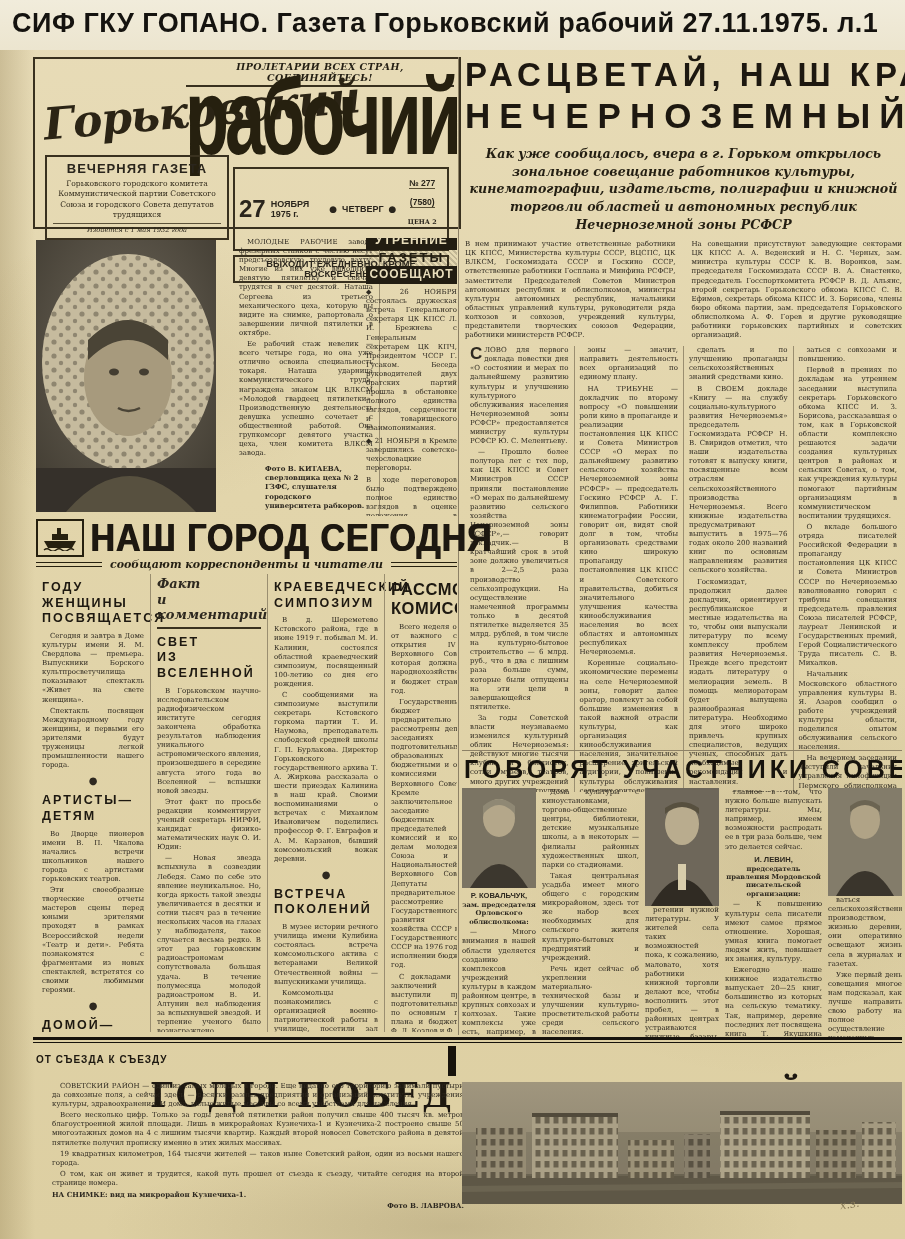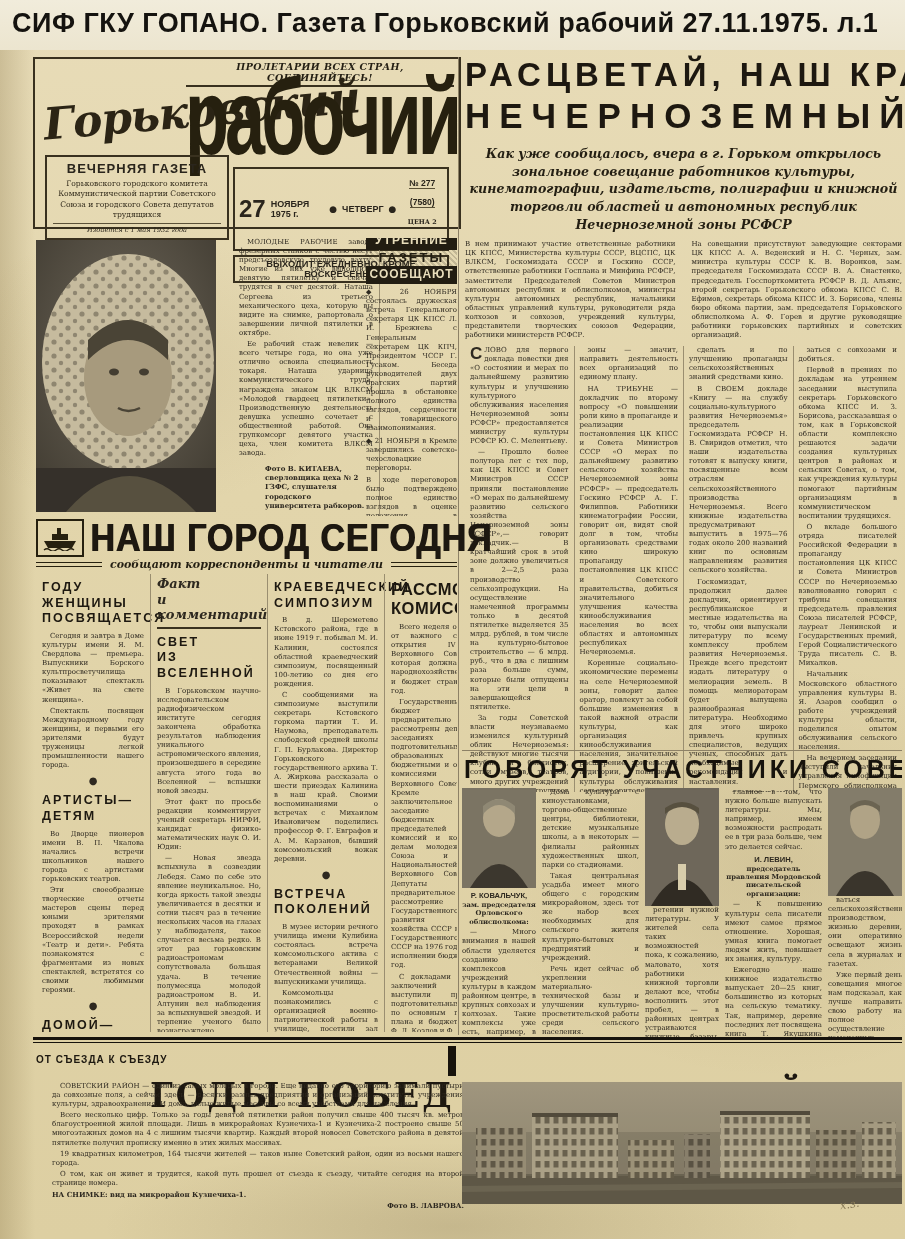--- a/index.html
+++ b/index.html
@@ -153,21 +153,21 @@
           <p>НА ТРИБУНЕ — докладчик по второму вопросу «О повышении роли кино в пропаганде и реализации постановления ЦК КПСС и Совета Министров СССР «О мерах по дальнейшему развитию сельского хозяйства Нечерноземной зоны РСФСР» — председатель Госкино РСФСР А. Г. Филиппов. Работники кинематографии России, говорит он, видят свой долг в том, чтобы организовать средствами кино широкую пропаганду постановления ЦК КПСС и Советского правительства, добиться значительного улучшения качества кинообслуживания населения во всех областях и автономных республиках Нечерноземья.</p>
           <p>Коренные социально-экономические перемены на селе Нечерноземной зоны, говорит далее оратор, повлекут за собой большие изменения в такой важной отрасли культуры, как организация кинообслуживания населения, значительное расширение зрительской аудитории, повышение культуры обслуживания сельских зрителей.</p>
         </div>
       <div class="c">
           <p>сделать и по улучшению пропаганды сельскохозяйственных знаний средствами кино.</p>
           <p>В СВОЕМ докладе «Книгу — на службу социально-культурного развития Нечерноземья» председатель Госкомиздата РСФСР Н. В. Свиридов отметил, что наши издательства готовят к выпуску книги, посвященные всем отраслям сельскохозяйственного производства Нечерноземья. Всего книжные издательства предусматривают выпустить в 1975—76 годах около 200 названий книг по основным направлениям развития сельского хозяйства.</p>
           <p>Госкомиздат, продолжил далее докладчик, ориентирует республиканское и местные издательства на то, чтобы они выпускали литературу по всему комплексу проблем развития Нечерноземья. Прежде всего предстоит издать литературу о мелиорации земель. В помощь мелиораторам будет выпущена разнообразная литература. Необходимо для этого широко привлечь крупных специалистов, ведущих ученых, способных дать необходимые рекомендации и наставления.</p>
           <p>Мы рассчитываем, говорит далее Н. В. Свиридов, что актуальные проблемы развития Нечерноземья найдут глубокое отражение и в художественной, и в публицистической литературе. Начало уже положено: в издательстве «Советская Россия» книга за книгой выходит серия «Письма из деревни». Большим культурным вкладом стало издание «Земля родная».</p>
         </div>
       <div class="c">
-          <p>заться с совхозами и добиться.</p>
+          <p>заться с совхозами и повышению.</p>
           <p>Первой в прениях по докладам на утреннем заседании выступила секретарь Горьковского обкома КПСС И. З. Борисова, рассказавшая о том, как в Горьковской области комплексно решаются задачи создания культурных центров в районах и сельских Советах, о том, как учреждения культуры помогают партийным организациям в коммунистическом воспитании трудящихся.</p>
           <p>О вкладе большого отряда писателей Российской Федерации в пропаганду постановления ЦК КПСС и Совета Министров СССР по Нечерноземью взволнованно говорил с трибуны совещания председатель правления Союза писателей РСФСР, лауреат Ленинской и Государственных премий, Герой Социалистического Труда писатель С. В. Михалков.</p>
           <p>Начальник Московского областного управления культуры В. Я. Азаров сообщил о работе учреждений культуры области, поделился опытом обслуживания сельского населения.</p>
           <p>На вечернем заседании выступили начальник управления кинофикации Пермского облисполкома П. С. Икшенцев, заведующий культмассовым отделом ВЦСПС В. Г. Синицын, директор Городищенского сельского Дома культуры Бежецкого района Калининской области А. В. Кудяков, начальник управления культуры Ленинградского облисполкома Л. И. Гришина, начальник управления издательств, полиграфии и книжной торговли Псковского облисполкома А. Г. Немцова, секретарь исполкома Моссовета Б. В. Покаржевский, олимпийский чемпион Валерий Лихачев, генеральный директор Владимиро-Суздальского музея-заповедника А. И. Аксенова, секретарь правления Союза композиторов РСФСР А. Г. Флярковский.</p>
         </div>
     </div>
   </div>
 
   <div class="sec2">
     <div class="portrait">

